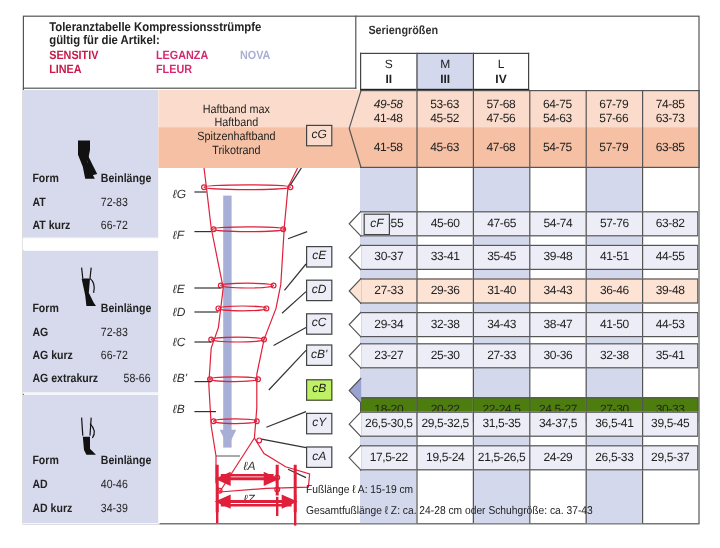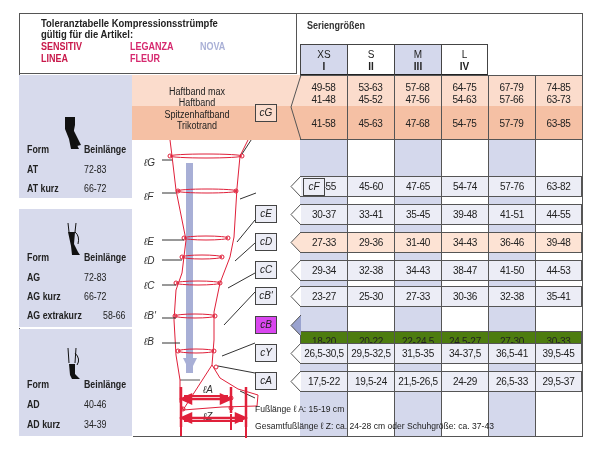--- a/index.html
+++ b/index.html
@@ -21,21 +21,21 @@
   .band-top { position: absolute; left: 132px; top: 75px; width: 450px; height: 31px; background: #fbdccc; }
   .band-bot { position: absolute; left: 132px; top: 106px; width: 450px; height: 34px; background: #f5c0a4; }
   .band-label { position: absolute; font-size: 10px; text-align: center; width: 110px; left: 142px; line-height: 11px; transform: scaleX(0.9); color: #222; }
   .data-row { position: absolute; left: 300px; display: flex; height: 21px; }
   .data-row .c { width: 47px; height: 21px; border-left: 1px solid #555; border-top: 1px solid #555; border-bottom: 1px solid #555; text-align: center; font-size: 10px; line-height: 20px; color: #222; background: #ecedf6; white-space: nowrap; letter-spacing: -0.3px; }
   .data-row .c:last-child { border-right: 1px solid #555; }
   .data-row.peach .c { background: #fde3d4; }
   .data-row.blue .c { background: #4d7c0f; margin-top: 16px; }
   .grid-col { position: absolute; width: 47px; background: #d4d8ec; }
   .code-box { position: absolute; width: 22px; height: 18px; border: 1px solid #444; background: #ecedf6; font-size: 10px; text-align: center; line-height: 16px; font-style: italic; color: #222; }
-  .code-box.blue { background: #d946ef; }
+  .code-box.blue { background: #bef264; }
   .l-label { position: absolute; font-size: 10px; color: #333; font-style: italic; white-space: nowrap; }
   .foot-text { position: absolute; font-size: 9.5px; color: #222; white-space: nowrap; transform: scaleX(0.9); transform-origin: left; }
   .vbar { position: absolute; left: 186px; top: 163px; width: 7px; height: 210px; background: #a8afd6; }
 </style>
 </head>
 <body>
 
 <div class="frame"></div>
 
 <div class="hdr-left"></div>
@@ -44,21 +44,20 @@
   <div>gültig für die Artikel:</div>
 </div>
 <div class="art" style="left:41px;top:41px;color:#c8184a;">SENSITIV</div>
 <div class="art" style="left:130px;top:41px;color:#d6286e;">LEGANZA</div>
 <div class="art" style="left:200px;top:41px;color:#a9b0d6;">NOVA</div>
 <div class="art" style="left:41px;top:53px;color:#c8184a;">LINEA</div>
 <div class="art" style="left:130px;top:53px;color:#d6286e;">FLEUR</div>
 
 <div class="hdr-right-title">Seriengrößen</div>
 <div class="size-row">
-  <div class="size-cell shade"><span>XS</span><b>I</b></div>
   <div class="size-cell"><span>S</span><b>II</b></div>
   <div class="size-cell shade"><span>M</span><b>III</b></div>
   <div class="size-cell"><span>L</span><b>IV</b></div>
 </div>
 
 <div class="grid-col" style="left:300px;top:140px;height:296px;"></div>
 <div class="grid-col" style="left:394px;top:140px;height:296px;"></div>
 <div class="grid-col" style="left:488px;top:140px;height:296px;"></div>
 <div class="abs" style="left:347px;top:140px;width:1px;height:296px;background:#555;"></div>
 <div class="abs" style="left:394px;top:140px;width:1px;height:296px;background:#555;"></div>
@@ -120,21 +119,21 @@
   <div>Trikotrand</div>
 </div>
 <div class="code-box" style="left:255px;top:104px;background:#fbdccc;">cG</div>
 
 <div class="abs" style="left:300px;top:75px;width:283px;height:65px;">
   <svg class="abs" style="left:-10px;top:0;" width="12" height="65" viewBox="0 0 12 65">
     <path d="M11 0 L1 32 L11 65" stroke="#555" fill="none"></path>
   </svg>
 </div>
 <div class="data-row" style="top:81px;height:14px;">
-  <div class="c" style="background:transparent;border:none;height:14px;line-height:14px;">49-58</div>
+  <div class="c" style="background:transparent;border:none;height:14px;line-height:14px;font-style:italic;">49-58</div>
   <div class="c" style="background:transparent;border:none;height:14px;line-height:14px;">53-63</div>
   <div class="c" style="background:transparent;border:none;height:14px;line-height:14px;">57-68</div>
   <div class="c" style="background:transparent;border:none;height:14px;line-height:14px;">64-75</div>
   <div class="c" style="background:transparent;border:none;height:14px;line-height:14px;">67-79</div>
   <div class="c" style="background:transparent;border:none;height:14px;line-height:14px;">74-85</div>
 </div>
 <div class="data-row" style="top:93px;height:14px;">
   <div class="c" style="background:transparent;border:none;height:14px;line-height:14px;">41-48</div>
   <div class="c" style="background:transparent;border:none;height:14px;line-height:14px;">45-52</div>
   <div class="c" style="background:transparent;border:none;height:14px;line-height:14px;">47-56</div>

